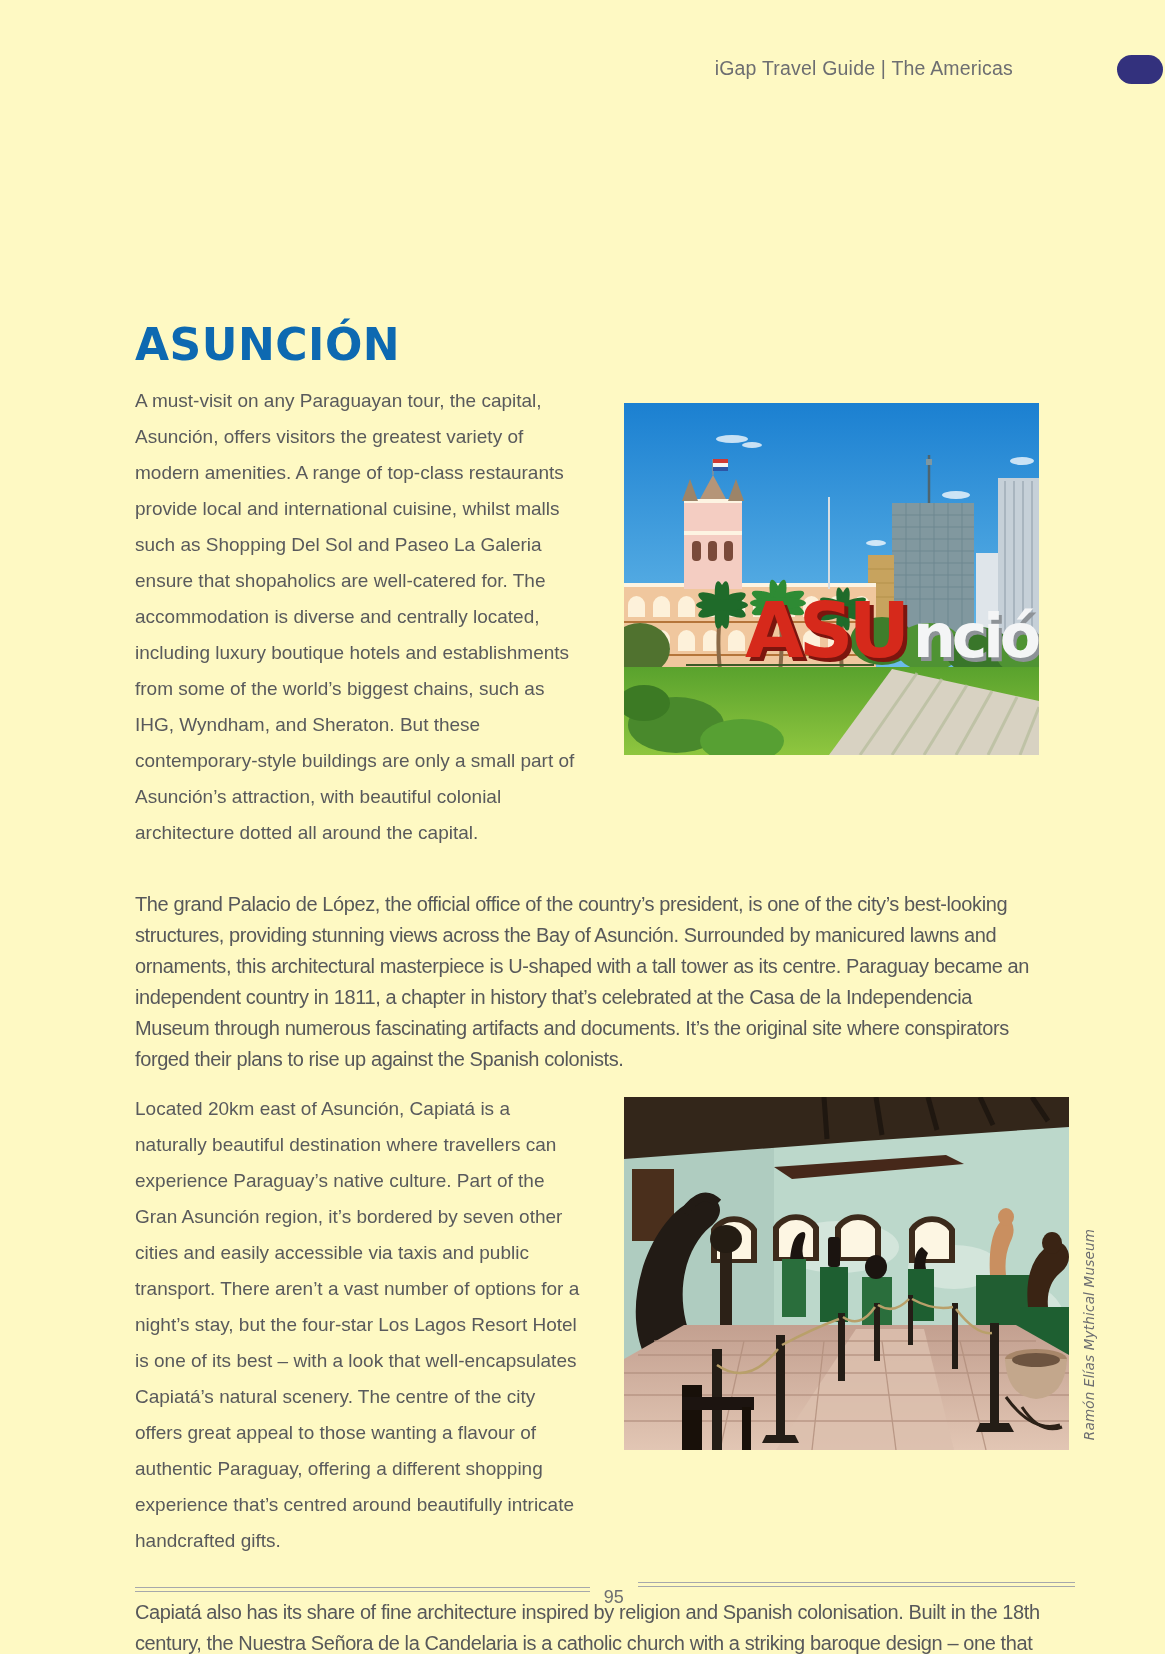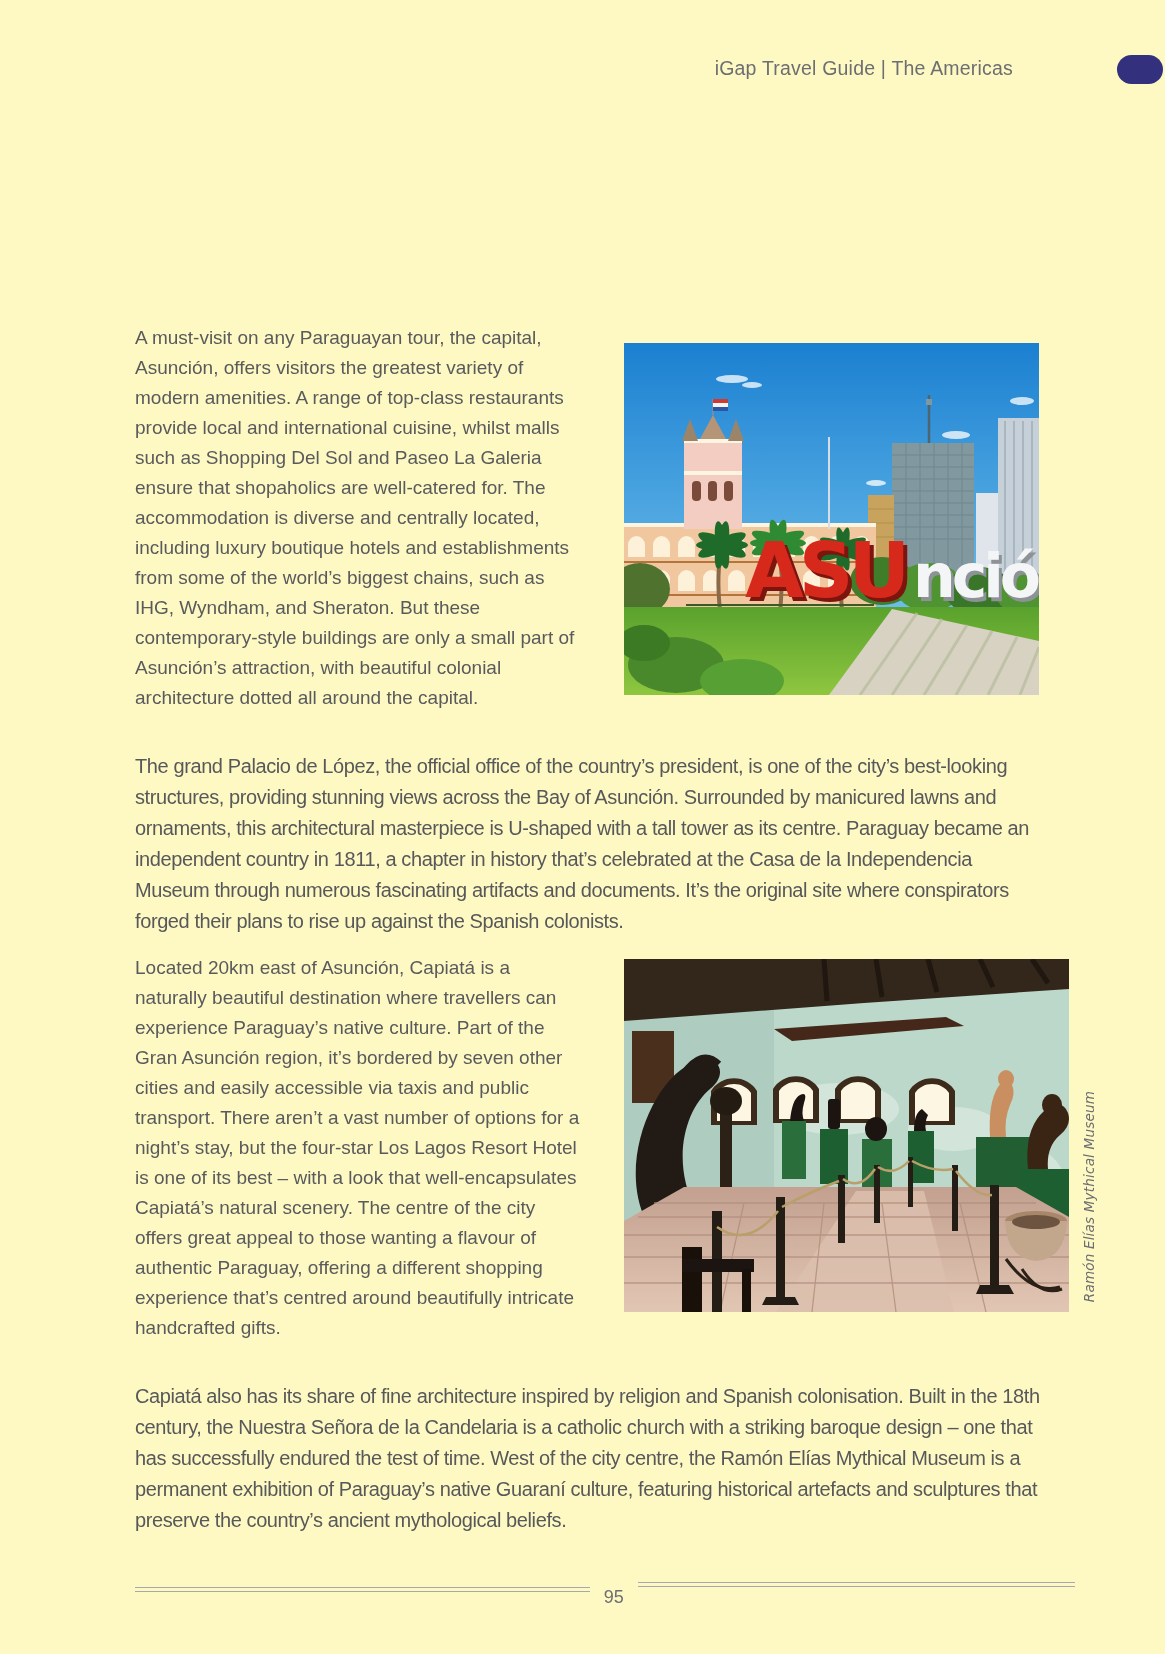--- a/index.html
+++ b/index.html
@@ -17,21 +17,21 @@
   
   .section{margin:0 125px 0 135px;}
   .section-asuncion{padding-top:323px;}
   .section-capiata{margin-top:16px;}
   .section-title{
     margin:0 0 16px 0;font-family:"DejaVu Sans",sans-serif;font-weight:bold;
     font-size:44px;line-height:1;color:#0d69b1;letter-spacing:.5px;
   }
   .section-row{display:flex;align-items:flex-start;}
   .intro{
-    margin:0;width:447px;flex:0 0 447px;font-size:19px;line-height:30px;letter-spacing:0;
+    margin:0;width:447px;flex:0 0 447px;font-size:19px;line-height:36px;letter-spacing:0;
   }
   .photo-wrap{position:relative;margin-left:42px;}
   .photo{display:block;}
   .photo-asuncion{margin-top:20px;}
   .photo-capiata{margin-top:6px;}
   .wide{
     margin:38px 0 0 0;font-size:20px;line-height:31px;letter-spacing:-.4px;color:#57585a;
   }
   .v-caption{
     position:absolute;right:-28px;bottom:10px;
@@ -50,20 +50,21 @@
 </style>
 </head>
 <body>
 
 <div class="page">
 
   <span class="header-title">iGap Travel Guide | The Americas</span>
   <span class="header-tab"></span>
 
   <section class="section section-asuncion">
+    <h1 class="section-title">ASUNCIÓN</h1>
     <div class="section-row">
       <p class="intro">A must-visit on any Paraguayan tour, the capital, Asunción, offers visitors the greatest variety of modern amenities. A range of top-class restaurants provide local and international cuisine, whilst malls such as Shopping Del Sol and Paseo La Galeria ensure that shopaholics are well-catered for. The accommodation is diverse and centrally located, including luxury boutique hotels and establishments from some of the world’s biggest chains, such as IHG, Wyndham, and Sheraton. But these contemporary-style buildings are only a small part of Asunción’s attraction, with beautiful colonial architecture dotted all around the capital.</p>
       <div class="photo-wrap">
         <svg class="photo photo-asuncion" width="415" height="352" viewBox="0 0 415 352" role="img">
           <defs>
             <linearGradient id="sky" x1="0" y1="0" x2="0" y2="1">
               <stop offset="0" stop-color="#1b80d1"></stop>
                 <stop offset="1" stop-color="#85d0f2"></stop>
             </linearGradient>
             <linearGradient id="lawn" x1="0" y1="0" x2="0" y2="1">

